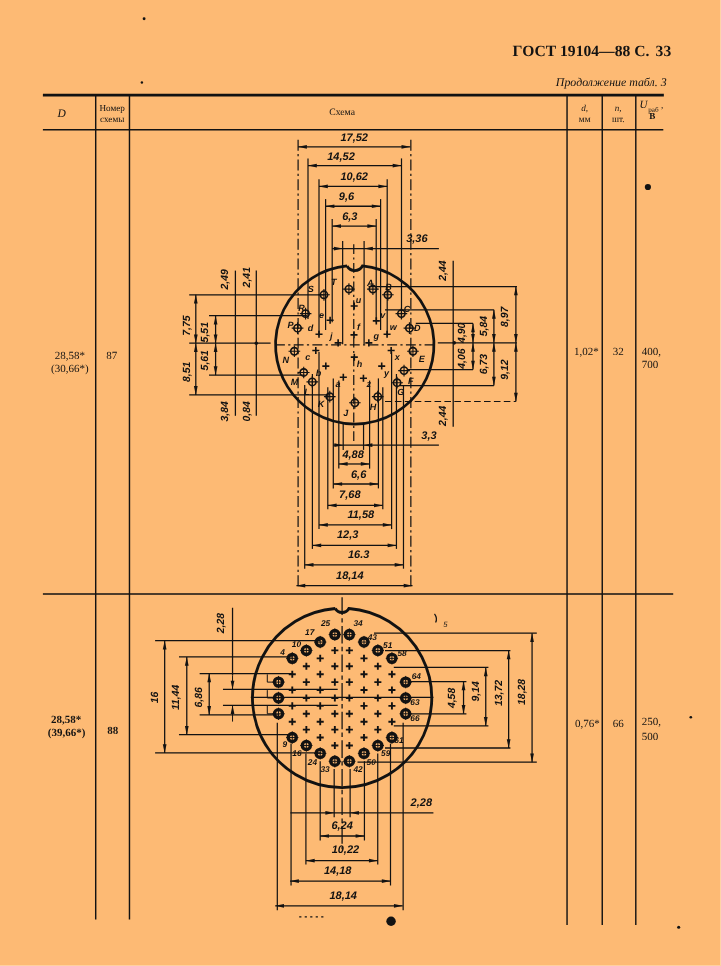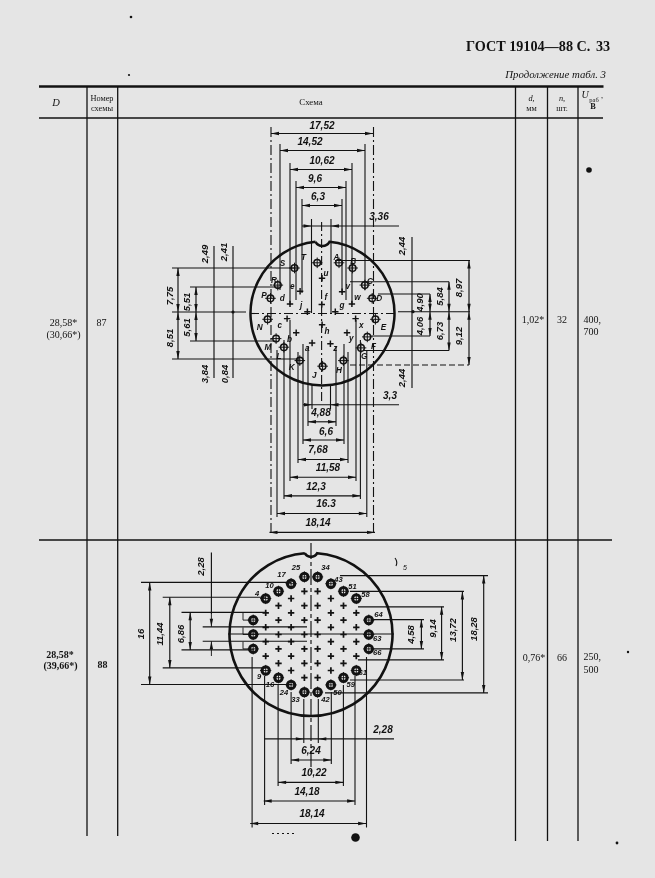--- a/index.html
+++ b/index.html
@@ -1,14 +1,14 @@
 <!DOCTYPE html>
 <html><head><meta charset="utf-8"><title>p</title><style>
 html,body{margin:0;padding:0;}
-#page{position:relative;width:655px;height:878px;background:#e5e5e5;overflow:hidden;}
+#page{position:relative;width:655px;height:878px;background:#fdba74;overflow:hidden;}
 </style></head><body>
 <div id="page">
 <svg width="655" height="878" viewBox="0 0 655 878">
 
 <text x="466" y="51" font-family="Liberation Serif" font-size="14.2" font-style="normal" font-weight="bold" text-anchor="start" fill="#121212">ГОСТ 19104—88 С.</text>
       <text x="596" y="51" font-family="Liberation Serif" font-size="14.2" font-style="normal" font-weight="bold" text-anchor="start" fill="#121212">33</text>
 
 <text x="606" y="78" font-family="Liberation Serif" font-size="10.8" font-style="italic" font-weight="normal" text-anchor="end" fill="#121212">Продолжение табл. 3</text>
 
 <line x1="39" y1="86.5" x2="603.5" y2="86.5" stroke="#121212" stroke-width="2.5"></line>

